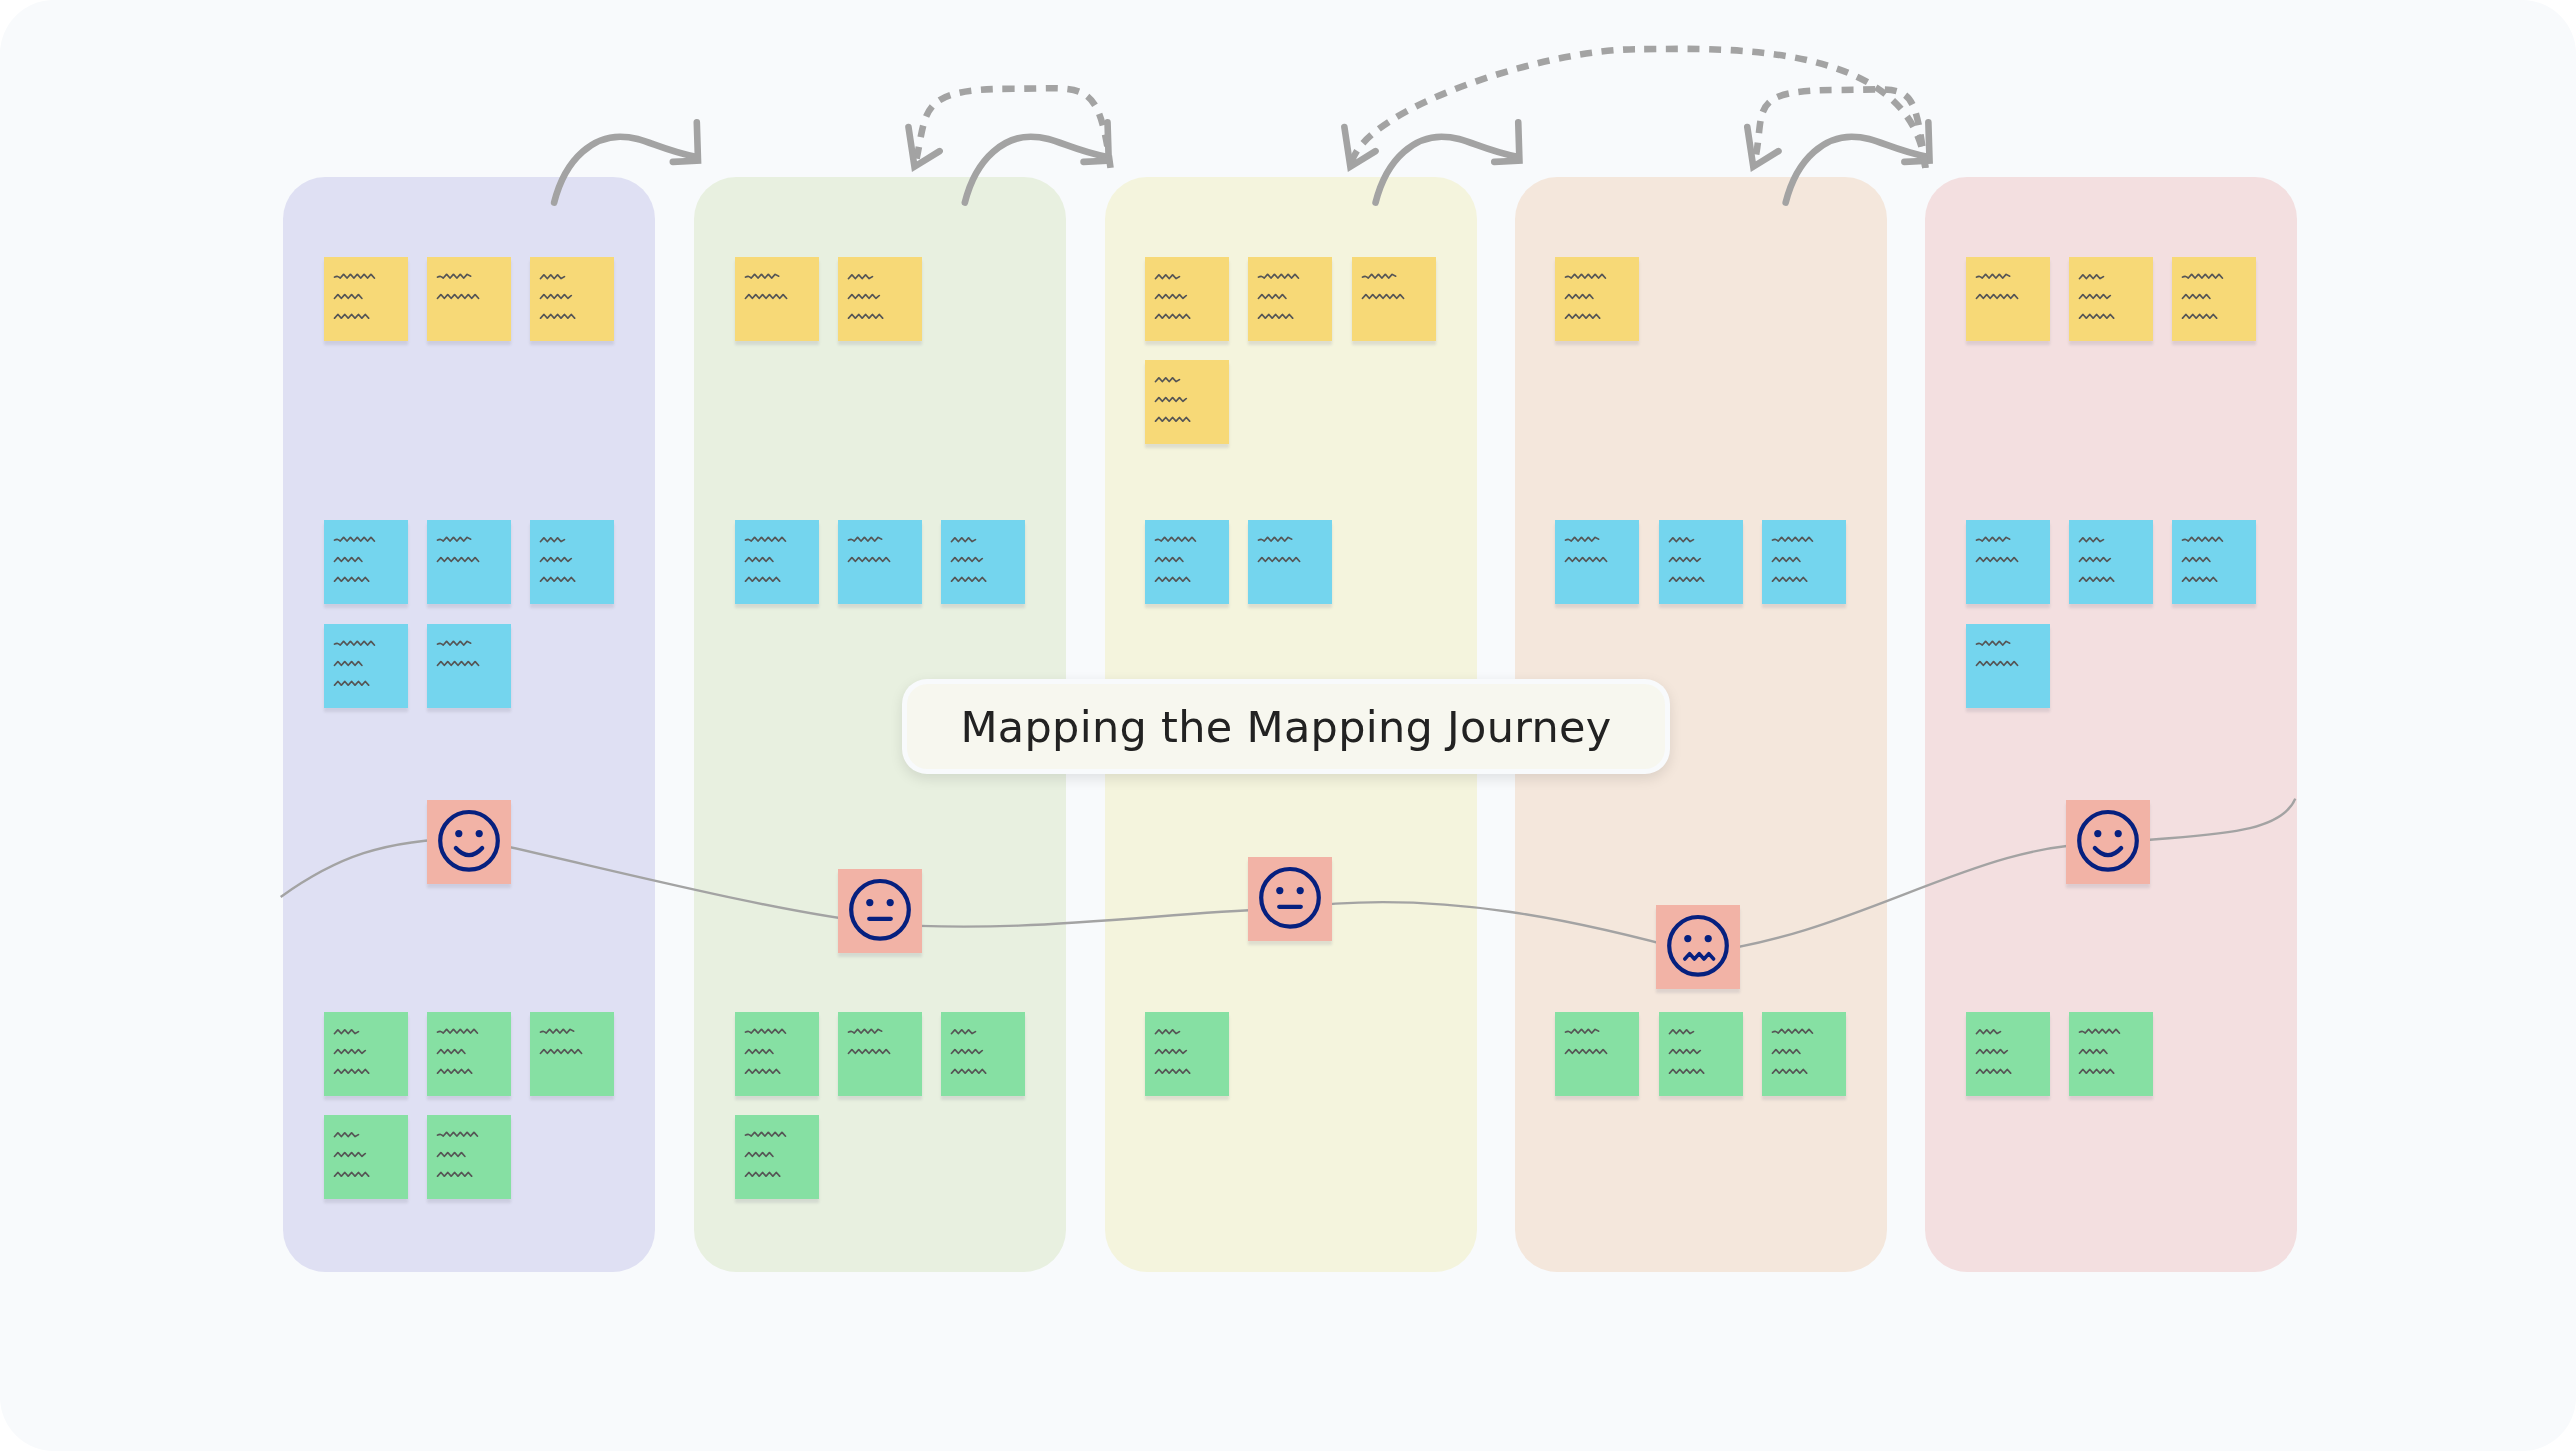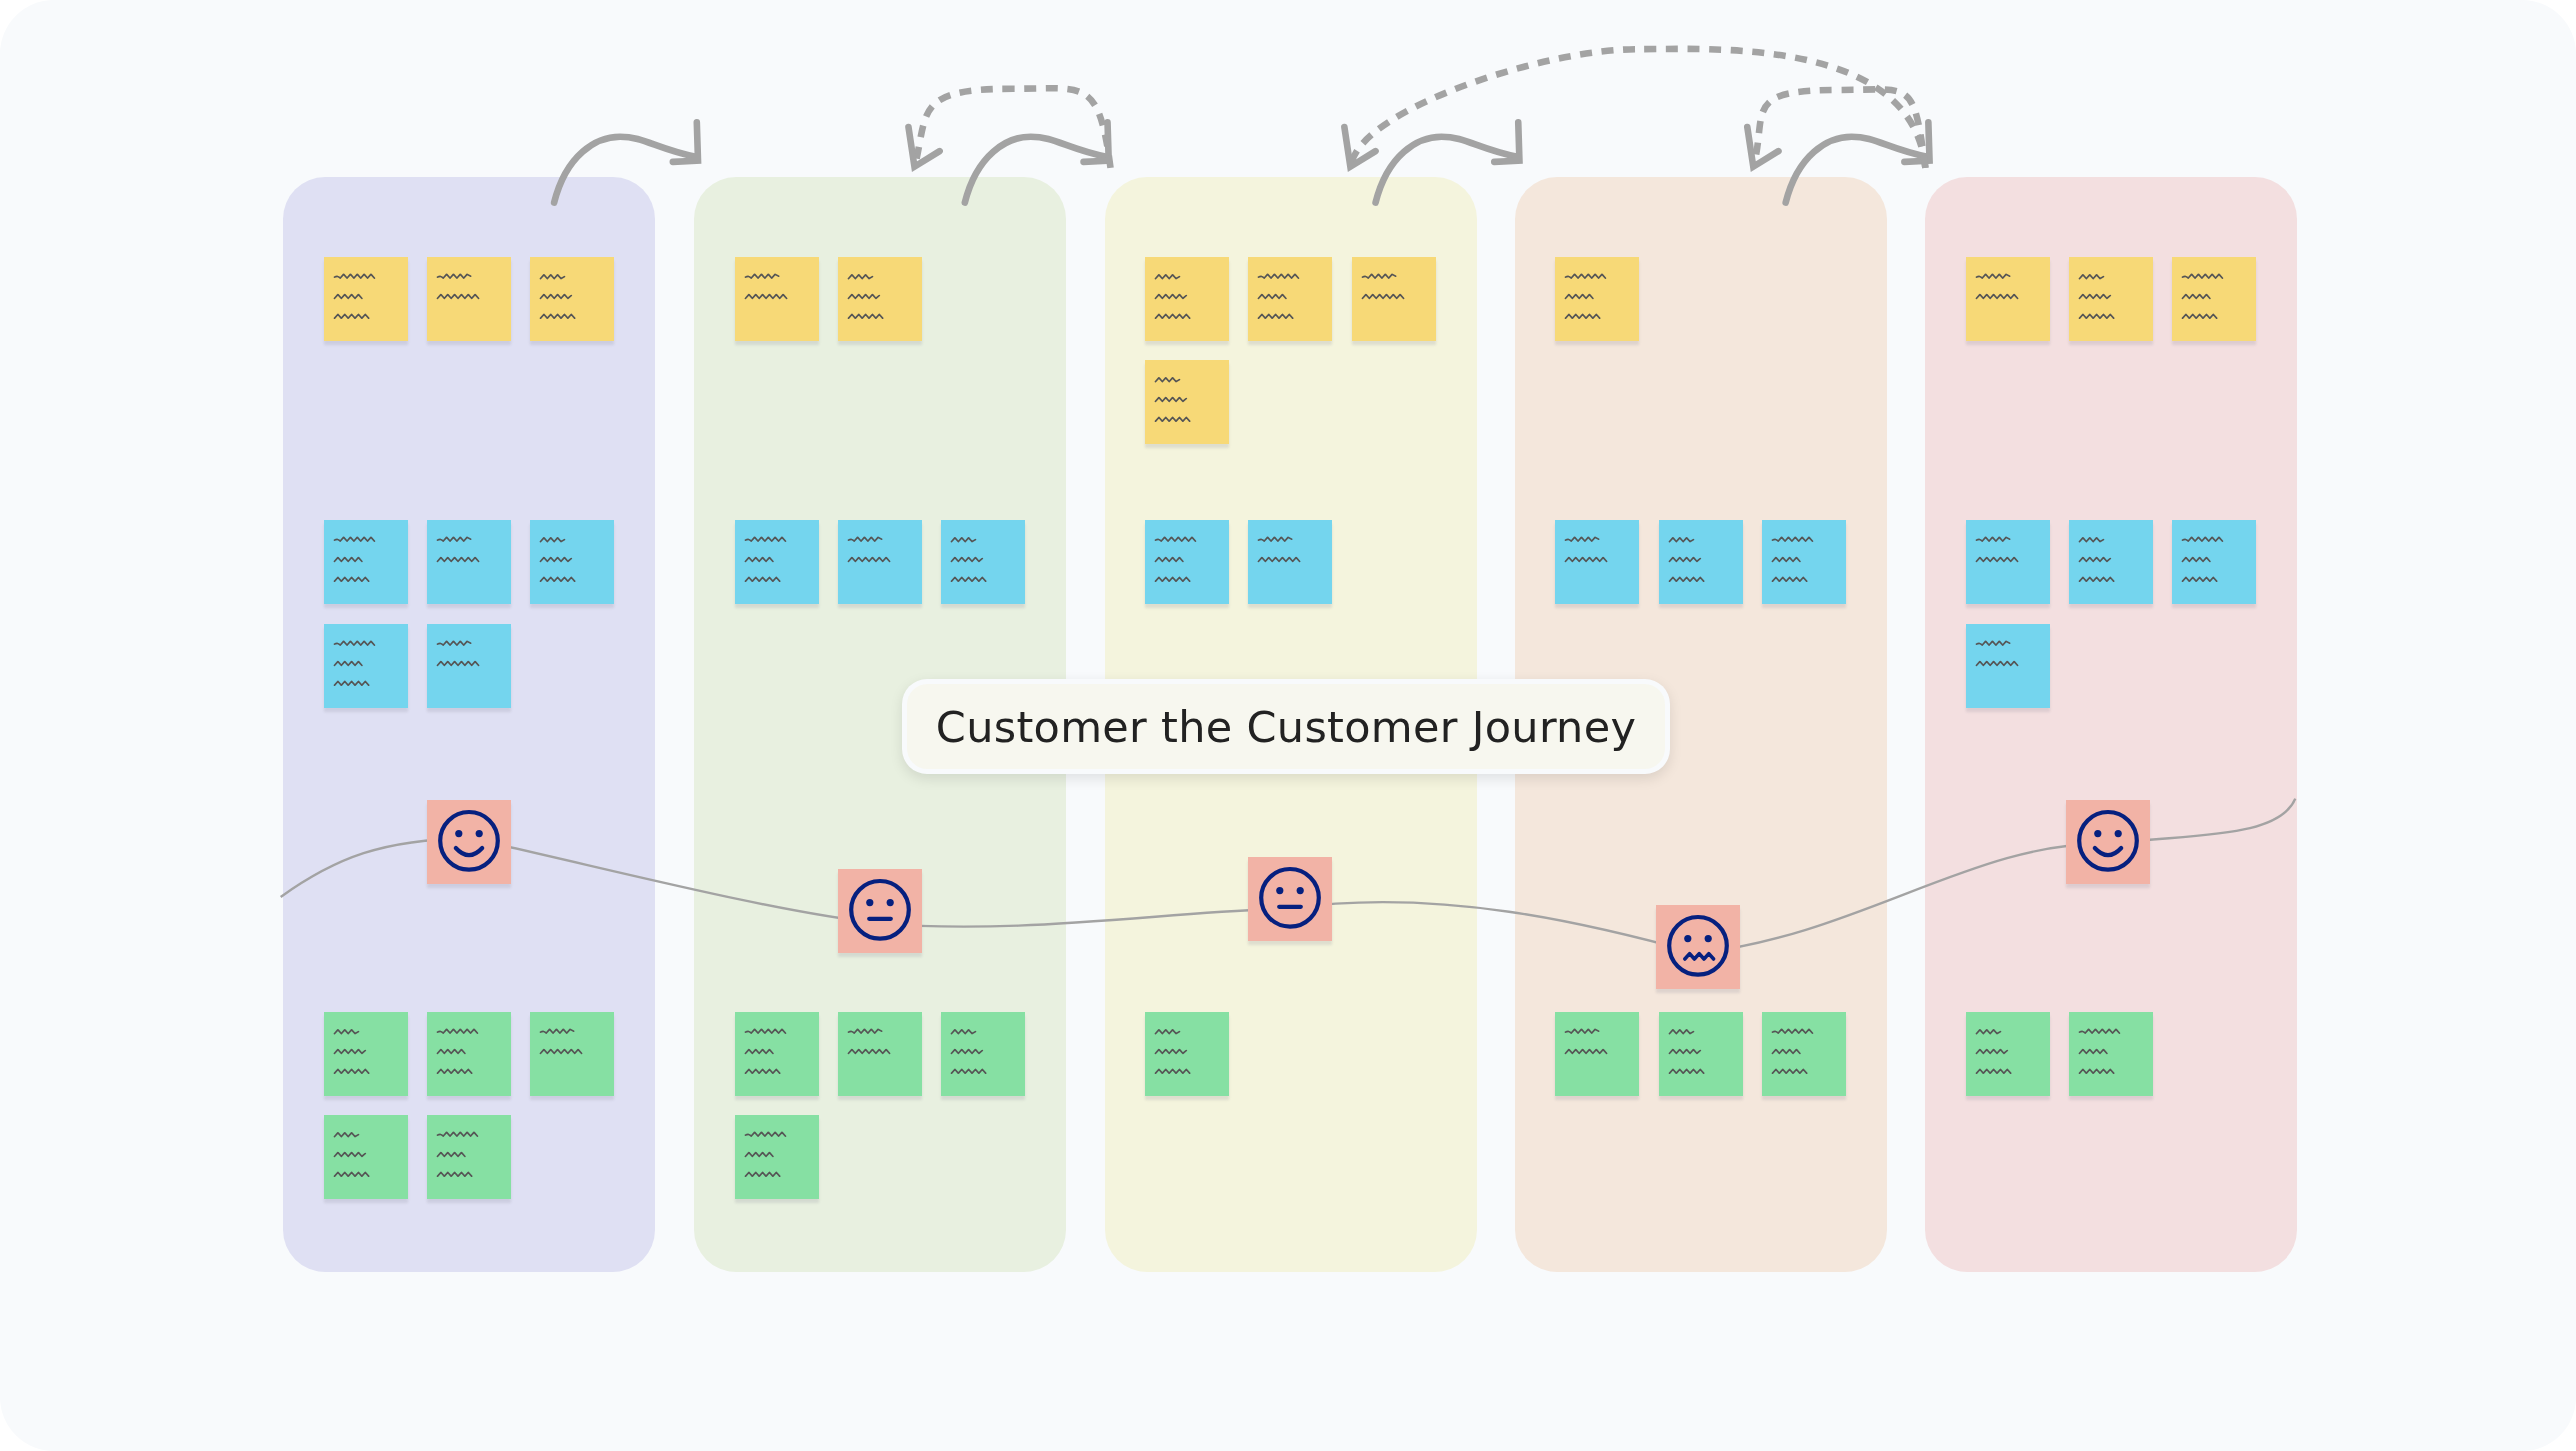--- a/index.html
+++ b/index.html
@@ -399,15 +399,15 @@
       <path d="M2242 212 L2252 278 L2294 252" fill="none" stroke="#a3a3a3" stroke-width="11" stroke-linecap="round" stroke-linejoin="miter"></path>
     </g>
     <g>
       <path d="M3211 280 C3191 130 3188.5 150 3068.5 150 C2908.5 150 2946 182 2926 272" fill="none" stroke="#a3a3a3" stroke-width="11" stroke-linecap="butt" stroke-dasharray="20 16"></path>
       <path d="M2914 212 L2924 278 L2966 252" fill="none" stroke="#a3a3a3" stroke-width="11" stroke-linecap="round" stroke-linejoin="miter"></path>
     </g>
   </svg>
 
 <div id="title-card">
   <div id="title-inner"></div>
-  <span id="title-text">Customer the Customer Journey</span>
+  <span id="title-text">Mapping the Mapping Journey</span>
 </div>
 
 
 </body></html>

